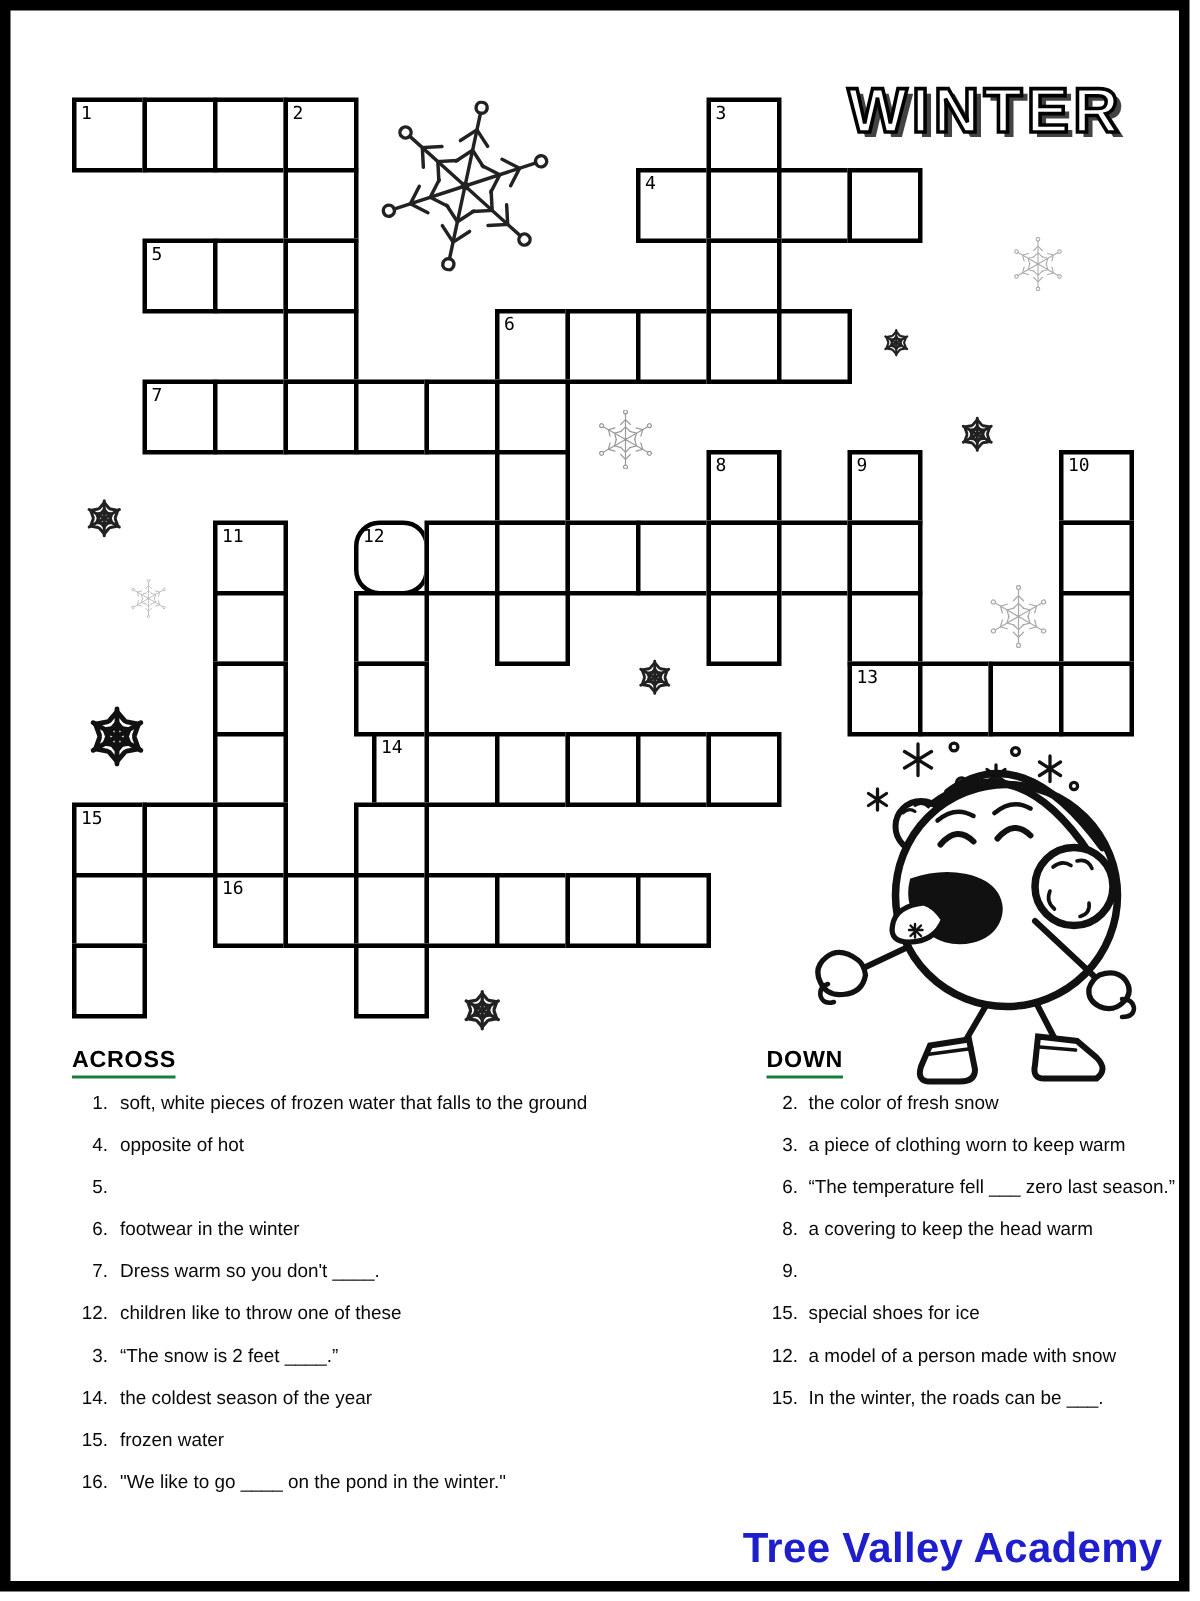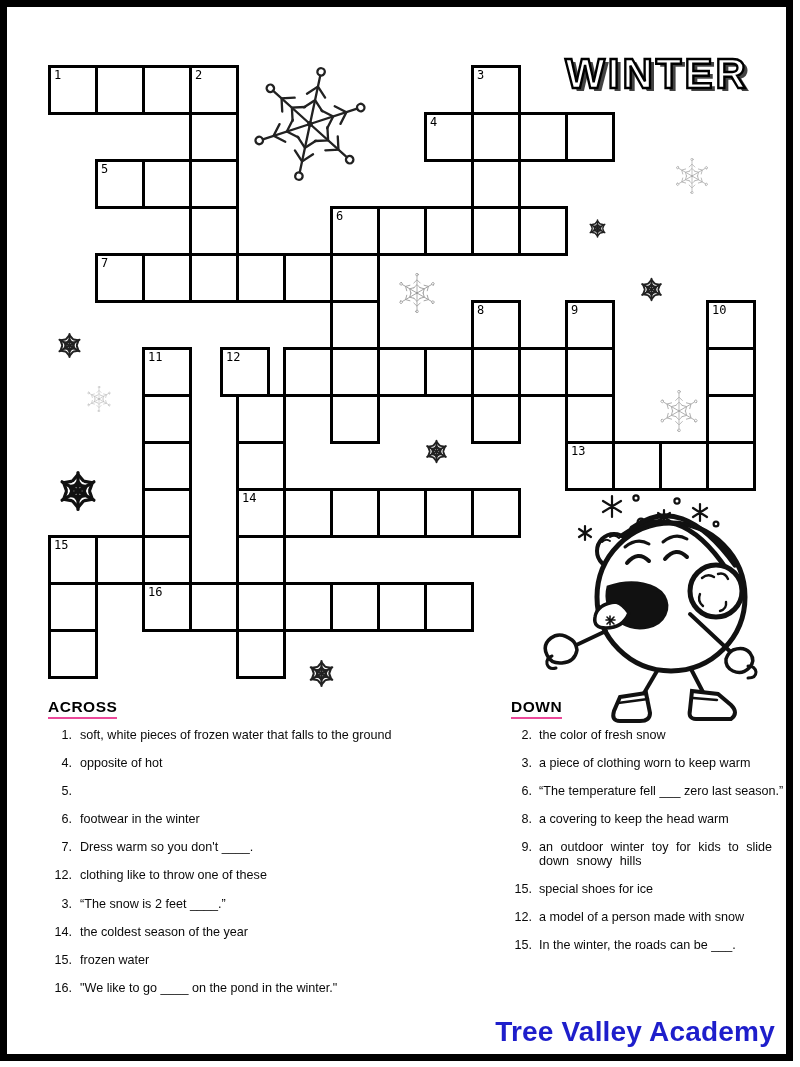--- a/index.html
+++ b/index.html
@@ -25,21 +25,21 @@
   .flake{position:absolute;z-index:3;}
 
   
   .snowman{position:absolute;left:540px;top:490px;width:228px;height:244px;z-index:6;}
 
   
   .clues{position:absolute;top:698px;z-index:12;}
   .clues.across{left:48px;width:400px;}
   .clues.down{left:487px;width:282px;margin-left:24px;}
   .clue-header{display:inline-block;font-size:15.5px;font-weight:bold;letter-spacing:.5px;
-        border-bottom:2px solid #ec4899;padding-bottom:1px;margin-bottom:10px;color:#000;}
+        border-bottom:2px solid #15803d;padding-bottom:1px;margin-bottom:10px;color:#000;}
   .clue-list{display:flex;flex-direction:column;gap:14.5px;}
   .clue{display:flex;font-size:12.6px;line-height:13.6px;color:#0a0a0a;}
   .clue .cnum{flex:0 0 24px;text-align:right;margin-right:8px;}
   .clues.down .clue .cnum{flex:0 0 21px;margin-right:7px;}
   .clue .ctext{white-space:pre-line;}
   .clues.across .clue .ctext{width:360px;}
   .clues.down .clue .ctext{width:250px;}
   .clue.wide .ctext{word-spacing:4px;}
 
   
@@ -165,21 +165,21 @@
       </div>
       <div class="cell" style="left: 517px; top: 235px;">
         <span class="cellnum">9</span>
       </div>
       <div class="cell" style="left: 658px; top: 235px;">
         <span class="cellnum">10</span>
       </div>
       <div class="cell" style="left: 94px; top: 282px;">
         <span class="cellnum">11</span>
       </div>
-      <div class="cell" style="left: 172px; top: 282px;">
+      <div class="cell" style="left: 188px; top: 282px; border-radius: 17px;">
         <span class="cellnum">12</span>
       </div>
       <div class="cell" style="left: 235px; top: 282px;"></div>
       <div class="cell" style="left: 282px; top: 282px;"></div>
       <div class="cell" style="left: 329px; top: 282px;"></div>
       <div class="cell" style="left: 376px; top: 282px;"></div>
       <div class="cell" style="left: 423px; top: 282px;"></div>
       <div class="cell" style="left: 470px; top: 282px;"></div>
       <div class="cell" style="left: 517px; top: 282px;"></div>
       <div class="cell" style="left: 658px; top: 282px;"></div>
@@ -191,21 +191,21 @@
       <div class="cell" style="left: 658px; top: 329px;"></div>
       <div class="cell" style="left: 94px; top: 376px;"></div>
       <div class="cell" style="left: 188px; top: 376px;"></div>
       <div class="cell" style="left: 517px; top: 376px;">
         <span class="cellnum">13</span>
       </div>
       <div class="cell" style="left: 564px; top: 376px;"></div>
       <div class="cell" style="left: 611px; top: 376px;"></div>
       <div class="cell" style="left: 658px; top: 376px;"></div>
       <div class="cell" style="left: 94px; top: 423px;"></div>
-      <div class="cell" style="left: 188px; top: 423px;">
+      <div class="cell" style="left: 200px; top: 423px;">
         <span class="cellnum">14</span>
       </div>
       <div class="cell" style="left: 235px; top: 423px;"></div>
       <div class="cell" style="left: 282px; top: 423px;"></div>
       <div class="cell" style="left: 329px; top: 423px;"></div>
       <div class="cell" style="left: 376px; top: 423px;"></div>
       <div class="cell" style="left: 423px; top: 423px;"></div>
       <div class="cell" style="left: 0px; top: 470px;">
         <span class="cellnum">15</span>
       </div>
@@ -300,21 +300,21 @@
         <div class="clue">
           <span class="cnum">6.</span>
           <span class="ctext">footwear in the winter</span>
         </div>
         <div class="clue">
           <span class="cnum">7.</span>
           <span class="ctext">Dress warm so you don't ____.</span>
         </div>
         <div class="clue">
           <span class="cnum">12.</span>
-          <span class="ctext">clothing like to throw one of these</span>
+          <span class="ctext">children like to throw one of these</span>
         </div>
         <div class="clue">
           <span class="cnum">3.</span>
           <span class="ctext">“The snow is 2 feet ____.”</span>
         </div>
         <div class="clue">
           <span class="cnum">14.</span>
           <span class="ctext">the coldest season of the year</span>
         </div>
         <div class="clue">
@@ -342,22 +342,20 @@
         <div class="clue">
           <span class="cnum">6.</span>
           <span class="ctext">“The temperature fell ___ zero last season.”</span>
         </div>
         <div class="clue">
           <span class="cnum">8.</span>
           <span class="ctext">a covering to keep the head warm</span>
         </div>
         <div class="clue wide">
           <span class="cnum">9.</span>
-          <span class="ctext">an outdoor winter toy for kids to slide
-down snowy hills</span>
         </div>
         <div class="clue">
           <span class="cnum">15.</span>
           <span class="ctext">special shoes for ice</span>
         </div>
         <div class="clue">
           <span class="cnum">12.</span>
           <span class="ctext">a model of a person made with snow</span>
         </div>
         <div class="clue">

